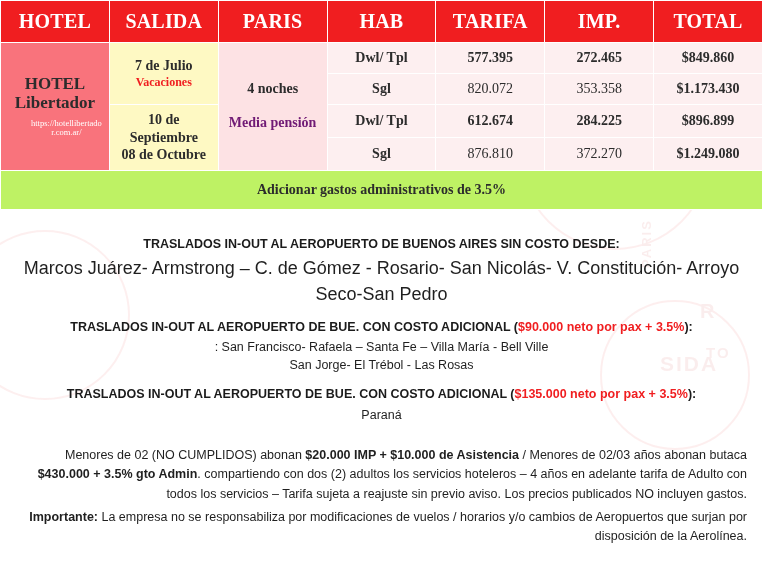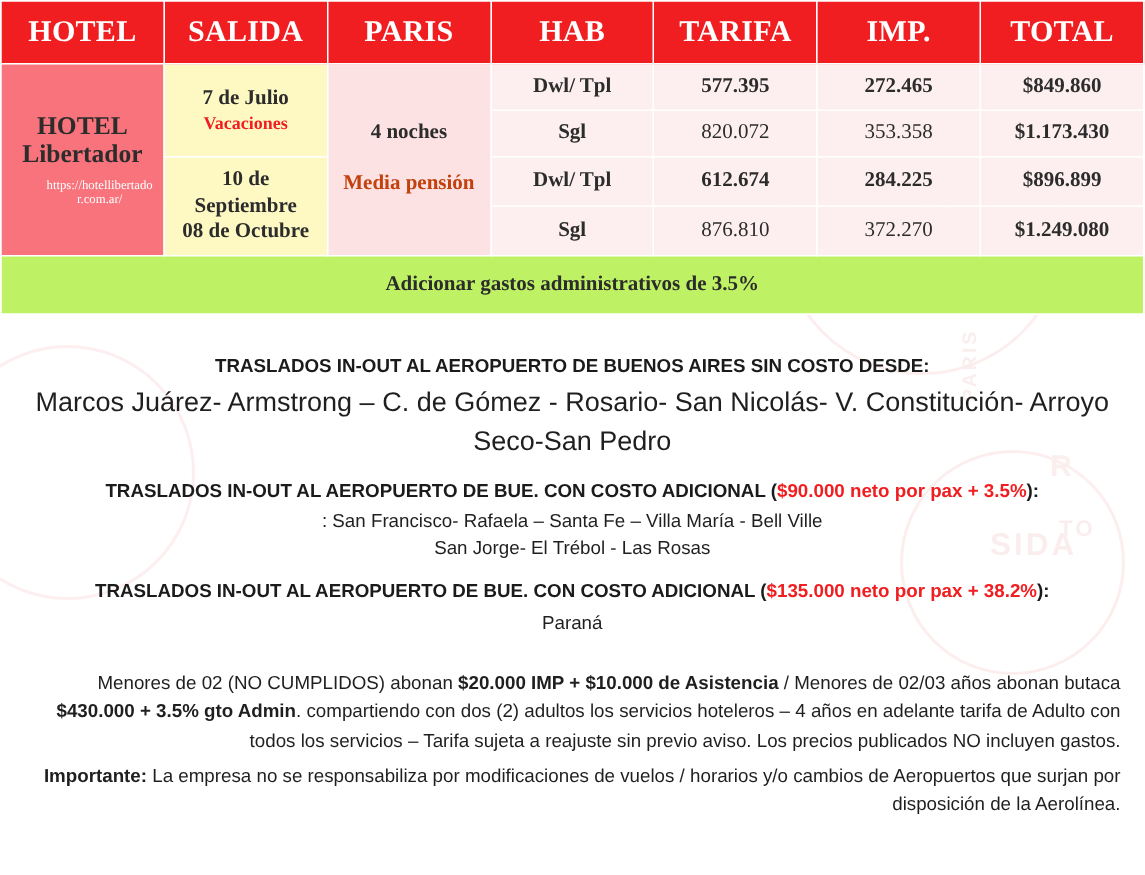--- a/index.html
+++ b/index.html
@@ -102,21 +102,21 @@
   .cell-nights {
     background: #fde2e4;
     width: 103px;
     font-size: 16px;
     font-weight: bold;
     color: #1f1f1f;
     line-height: 1.3;
   }
   .cell-nights .pension {
     display: block;
-    color: #c2410c;
+    color: #701a75;
     font-size: 14px;
     font-weight: bold;
     margin-top: 16px;
   }
   .cell-hab {
     background: #fdeff0;
     width: 78px;
     font-size: 15px;
     font-weight: bold;
     padding: 7px 2px;
@@ -273,21 +273,21 @@
       <div class="blk-line">Marcos Juárez- Armstrong – C. de Gómez - Rosario- San Nicolás- V. Constitución- Arroyo Seco-San Pedro</div>
     </div>
 
     <div class="blk">
       <div class="blk-title"><span>TRASLADOS IN-OUT AL AEROPUERTO DE BUE. CON COSTO ADICIONAL (</span><span class="red">$90.000 neto por pax + 3.5%</span><span>):</span></div>
       <div class="blk-line small">: San Francisco- Rafaela – Santa Fe – Villa María - Bell Ville</div>
       <div class="blk-line small">San Jorge- El Trébol - Las Rosas</div>
     </div>
 
     <div class="blk">
-      <div class="blk-title"><span>TRASLADOS IN-OUT AL AEROPUERTO DE BUE. CON COSTO ADICIONAL (</span><span class="red">$135.000 neto por pax + 38.2%</span><span>):</span></div>
+      <div class="blk-title"><span>TRASLADOS IN-OUT AL AEROPUERTO DE BUE. CON COSTO ADICIONAL (</span><span class="red">$135.000 neto por pax + 3.5%</span><span>):</span></div>
       <div class="blk-line small">Paraná</div>
     </div>
   </div>
 
   <div class="footer">
     <div><span>Menores de 02 (NO CUMPLIDOS) abonan </span><b>$20.000 IMP + $10.000 de Asistencia</b><span> / Menores de 02/03 años abonan butaca </span><b>$430.000 + 3.5% gto Admin</b><span>. compartiendo con dos (2) adultos los servicios hoteleros – 4 años en adelante tarifa de Adulto con todos los servicios – Tarifa sujeta a reajuste sin previo aviso. Los precios publicados NO incluyen gastos.</span></div>
     <div style="margin-top:4px;"><span class="lbl">Importante:</span><span> La empresa no se responsabiliza por modificaciones de vuelos / horarios y/o cambios de Aeropuertos que surjan por disposición de la Aerolínea.</span></div>
   </div>
 
 </div>

